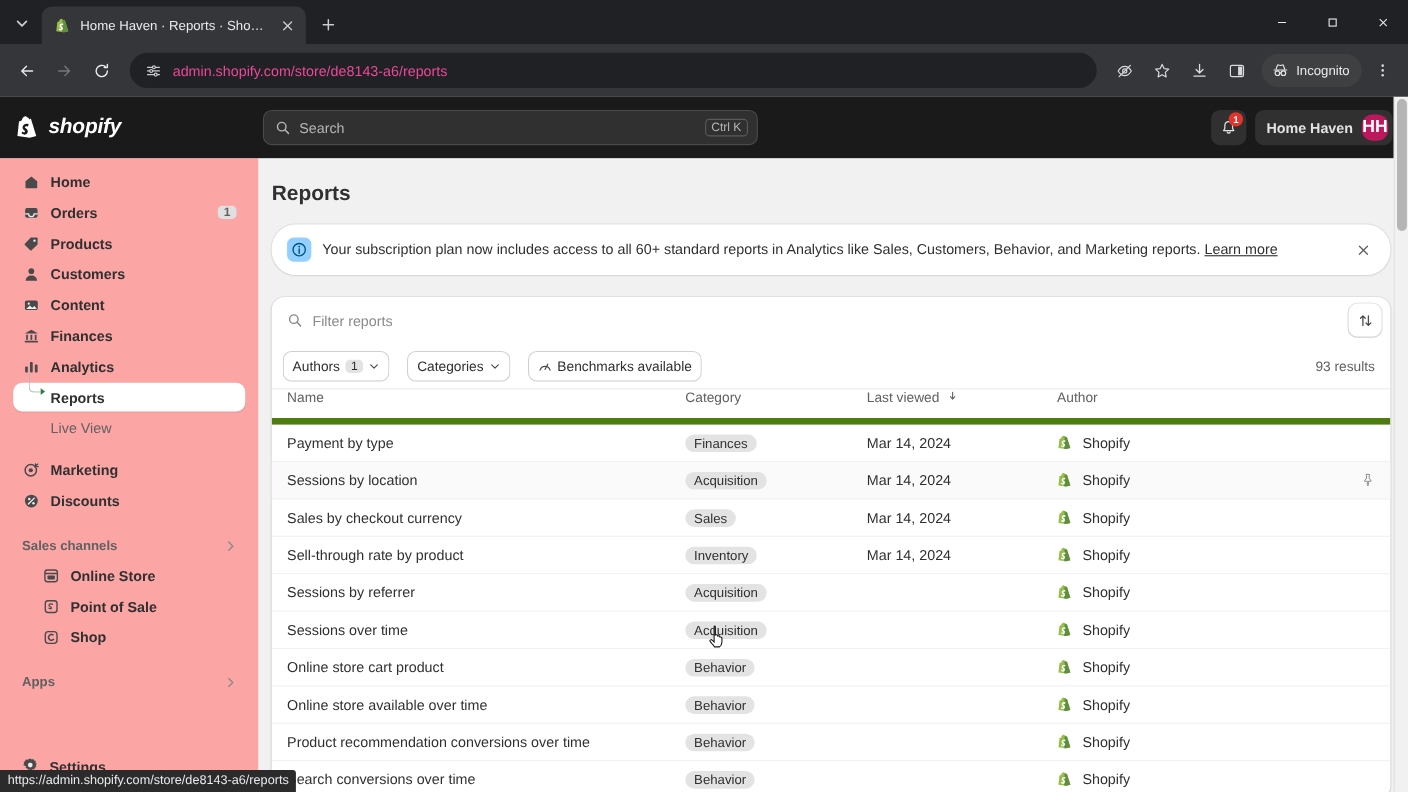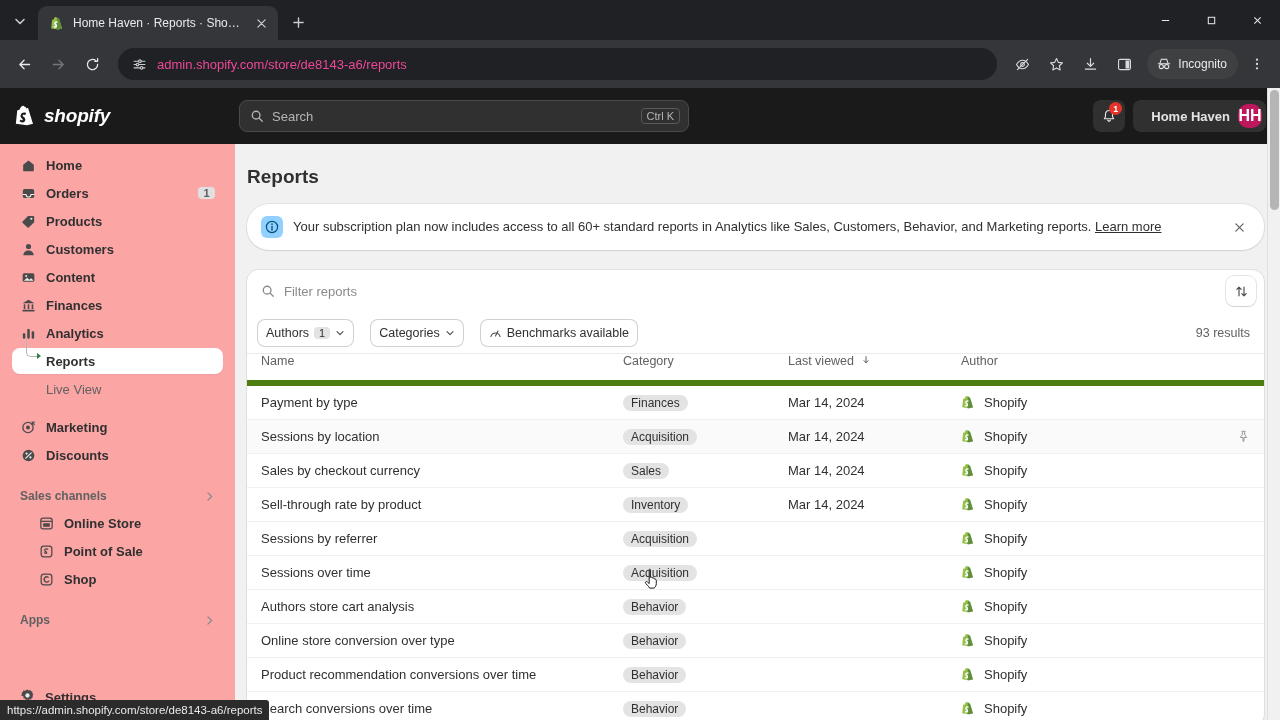--- a/index.html
+++ b/index.html
@@ -127,21 +127,21 @@
   .bell-badge {
     position: absolute; top: 2px; right: 3px; min-width: 13px; height: 13px;
     background: #e4332a; border-radius: 7px; color: #fff; font-size: 9px;
     font-weight: 700; display: flex; align-items: center; justify-content: center;
     padding: 0 3px;
   }
   .store-pill {
     height: 32px; background: #303030; border-radius: 8px;
     display: flex; align-items: center; gap: 8px; padding: 0 4px 0 10px;
   }
-  .store-name { color: #e3e3e3; font-size: 13px; font-weight: 600; margin-left: 8px; }
+  .store-name { color: #e3e3e3; font-size: 13px; font-weight: 600; }
   .avatar {
     width: 24px; height: 24px; border-radius: 10px; background: #be185d;
     color: #fff; font-size: 16px; font-weight: 700;
     display: flex; align-items: center; justify-content: center;
   }
 
   .body-row { flex: 1 1 auto; display: flex; min-height: 0; }
 
   
   .sidebar {
@@ -805,36 +805,36 @@
                     <svg width="14" height="15" viewBox="0 0 24 26">
                       <path d="M15.4 4.2c-.2-.1-.5 0-.7.1l-1 .6c-.3-1.1-1-2.1-2-2.1h-.1c-.5-.7-1.1-1-1.7-1C7.8 1.8 6.6 4.6 6.2 6l-2 .6c-.6.2-.6.2-.7.8L2 21.4 14.2 23l6.6-1.6s-5.2-16.5-5.4-17.2z" fill="#95BF47"></path>
                       <path d="M15.4 4.2c-.2-.1-.5 0-.7.1l-1 .6c-.3-1.1-1-2.1-2-2.1L11 22.8l3.2.2 6.6-1.6s-5.2-16.5-5.4-17.2z" fill="#5E8E3E"></path>
                       <path d="M13.2 9.6l-.8 2.4s-.7-.4-1.6-.4c-1.3 0-1.4.8-1.4 1 0 1.1 2.9 1.5 2.9 4.1 0 2-1.3 3.3-3 3.3-2.1 0-3.1-1.3-3.1-1.3l.5-1.9s1.1.9 2 .9c.6 0 .8-.5.8-.8 0-1.4-2.4-1.5-2.4-3.9 0-2 1.4-3.9 4.3-3.9 1.1 0 1.8.5 1.8.5z" fill="#FFF"></path>
                     </svg>
                   </span>
                   <span>Shopify</span>
                 </div>
               </div>
               <div class="row">
-                <div class="c-name">Authors store cart analysis</div>
+                <div class="c-name">Online store cart product</div>
                 <div class="c-cat"><span class="badge">Behavior</span></div>
                 <div class="c-last"></div>
                 <div class="c-auth">
                   <span style="display:flex">
                     <svg width="14" height="15" viewBox="0 0 24 26">
                       <path d="M15.4 4.2c-.2-.1-.5 0-.7.1l-1 .6c-.3-1.1-1-2.1-2-2.1h-.1c-.5-.7-1.1-1-1.7-1C7.8 1.8 6.6 4.6 6.2 6l-2 .6c-.6.2-.6.2-.7.8L2 21.4 14.2 23l6.6-1.6s-5.2-16.5-5.4-17.2z" fill="#95BF47"></path>
                       <path d="M15.4 4.2c-.2-.1-.5 0-.7.1l-1 .6c-.3-1.1-1-2.1-2-2.1L11 22.8l3.2.2 6.6-1.6s-5.2-16.5-5.4-17.2z" fill="#5E8E3E"></path>
                       <path d="M13.2 9.6l-.8 2.4s-.7-.4-1.6-.4c-1.3 0-1.4.8-1.4 1 0 1.1 2.9 1.5 2.9 4.1 0 2-1.3 3.3-3 3.3-2.1 0-3.1-1.3-3.1-1.3l.5-1.9s1.1.9 2 .9c.6 0 .8-.5.8-.8 0-1.4-2.4-1.5-2.4-3.9 0-2 1.4-3.9 4.3-3.9 1.1 0 1.8.5 1.8.5z" fill="#FFF"></path>
                     </svg>
                   </span>
                   <span>Shopify</span>
                 </div>
               </div>
               <div class="row">
-                <div class="c-name">Online store conversion over type</div>
+                <div class="c-name">Online store available over time</div>
                 <div class="c-cat"><span class="badge">Behavior</span></div>
                 <div class="c-last"></div>
                 <div class="c-auth">
                   <span style="display:flex">
                     <svg width="14" height="15" viewBox="0 0 24 26">
                       <path d="M15.4 4.2c-.2-.1-.5 0-.7.1l-1 .6c-.3-1.1-1-2.1-2-2.1h-.1c-.5-.7-1.1-1-1.7-1C7.8 1.8 6.6 4.6 6.2 6l-2 .6c-.6.2-.6.2-.7.8L2 21.4 14.2 23l6.6-1.6s-5.2-16.5-5.4-17.2z" fill="#95BF47"></path>
                       <path d="M15.4 4.2c-.2-.1-.5 0-.7.1l-1 .6c-.3-1.1-1-2.1-2-2.1L11 22.8l3.2.2 6.6-1.6s-5.2-16.5-5.4-17.2z" fill="#5E8E3E"></path>
                       <path d="M13.2 9.6l-.8 2.4s-.7-.4-1.6-.4c-1.3 0-1.4.8-1.4 1 0 1.1 2.9 1.5 2.9 4.1 0 2-1.3 3.3-3 3.3-2.1 0-3.1-1.3-3.1-1.3l.5-1.9s1.1.9 2 .9c.6 0 .8-.5.8-.8 0-1.4-2.4-1.5-2.4-3.9 0-2 1.4-3.9 4.3-3.9 1.1 0 1.8.5 1.8.5z" fill="#FFF"></path>
                     </svg>
                   </span>

